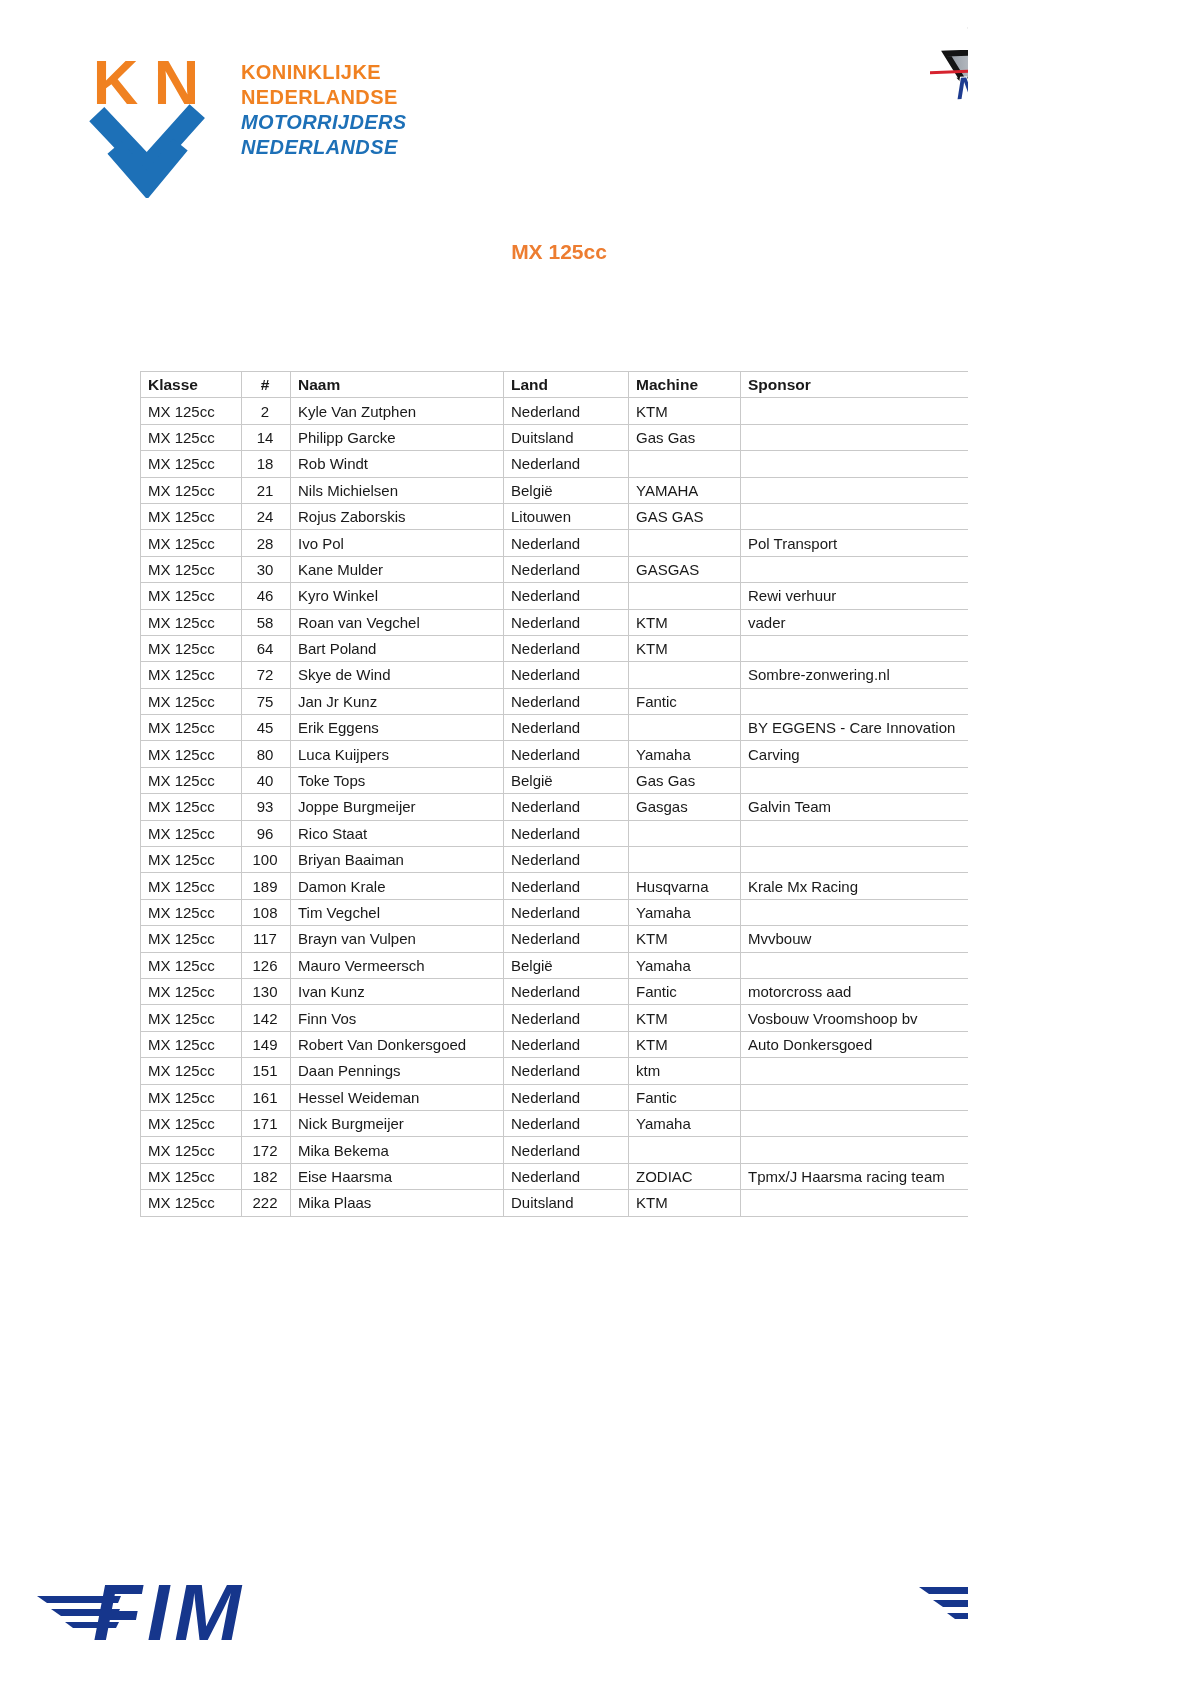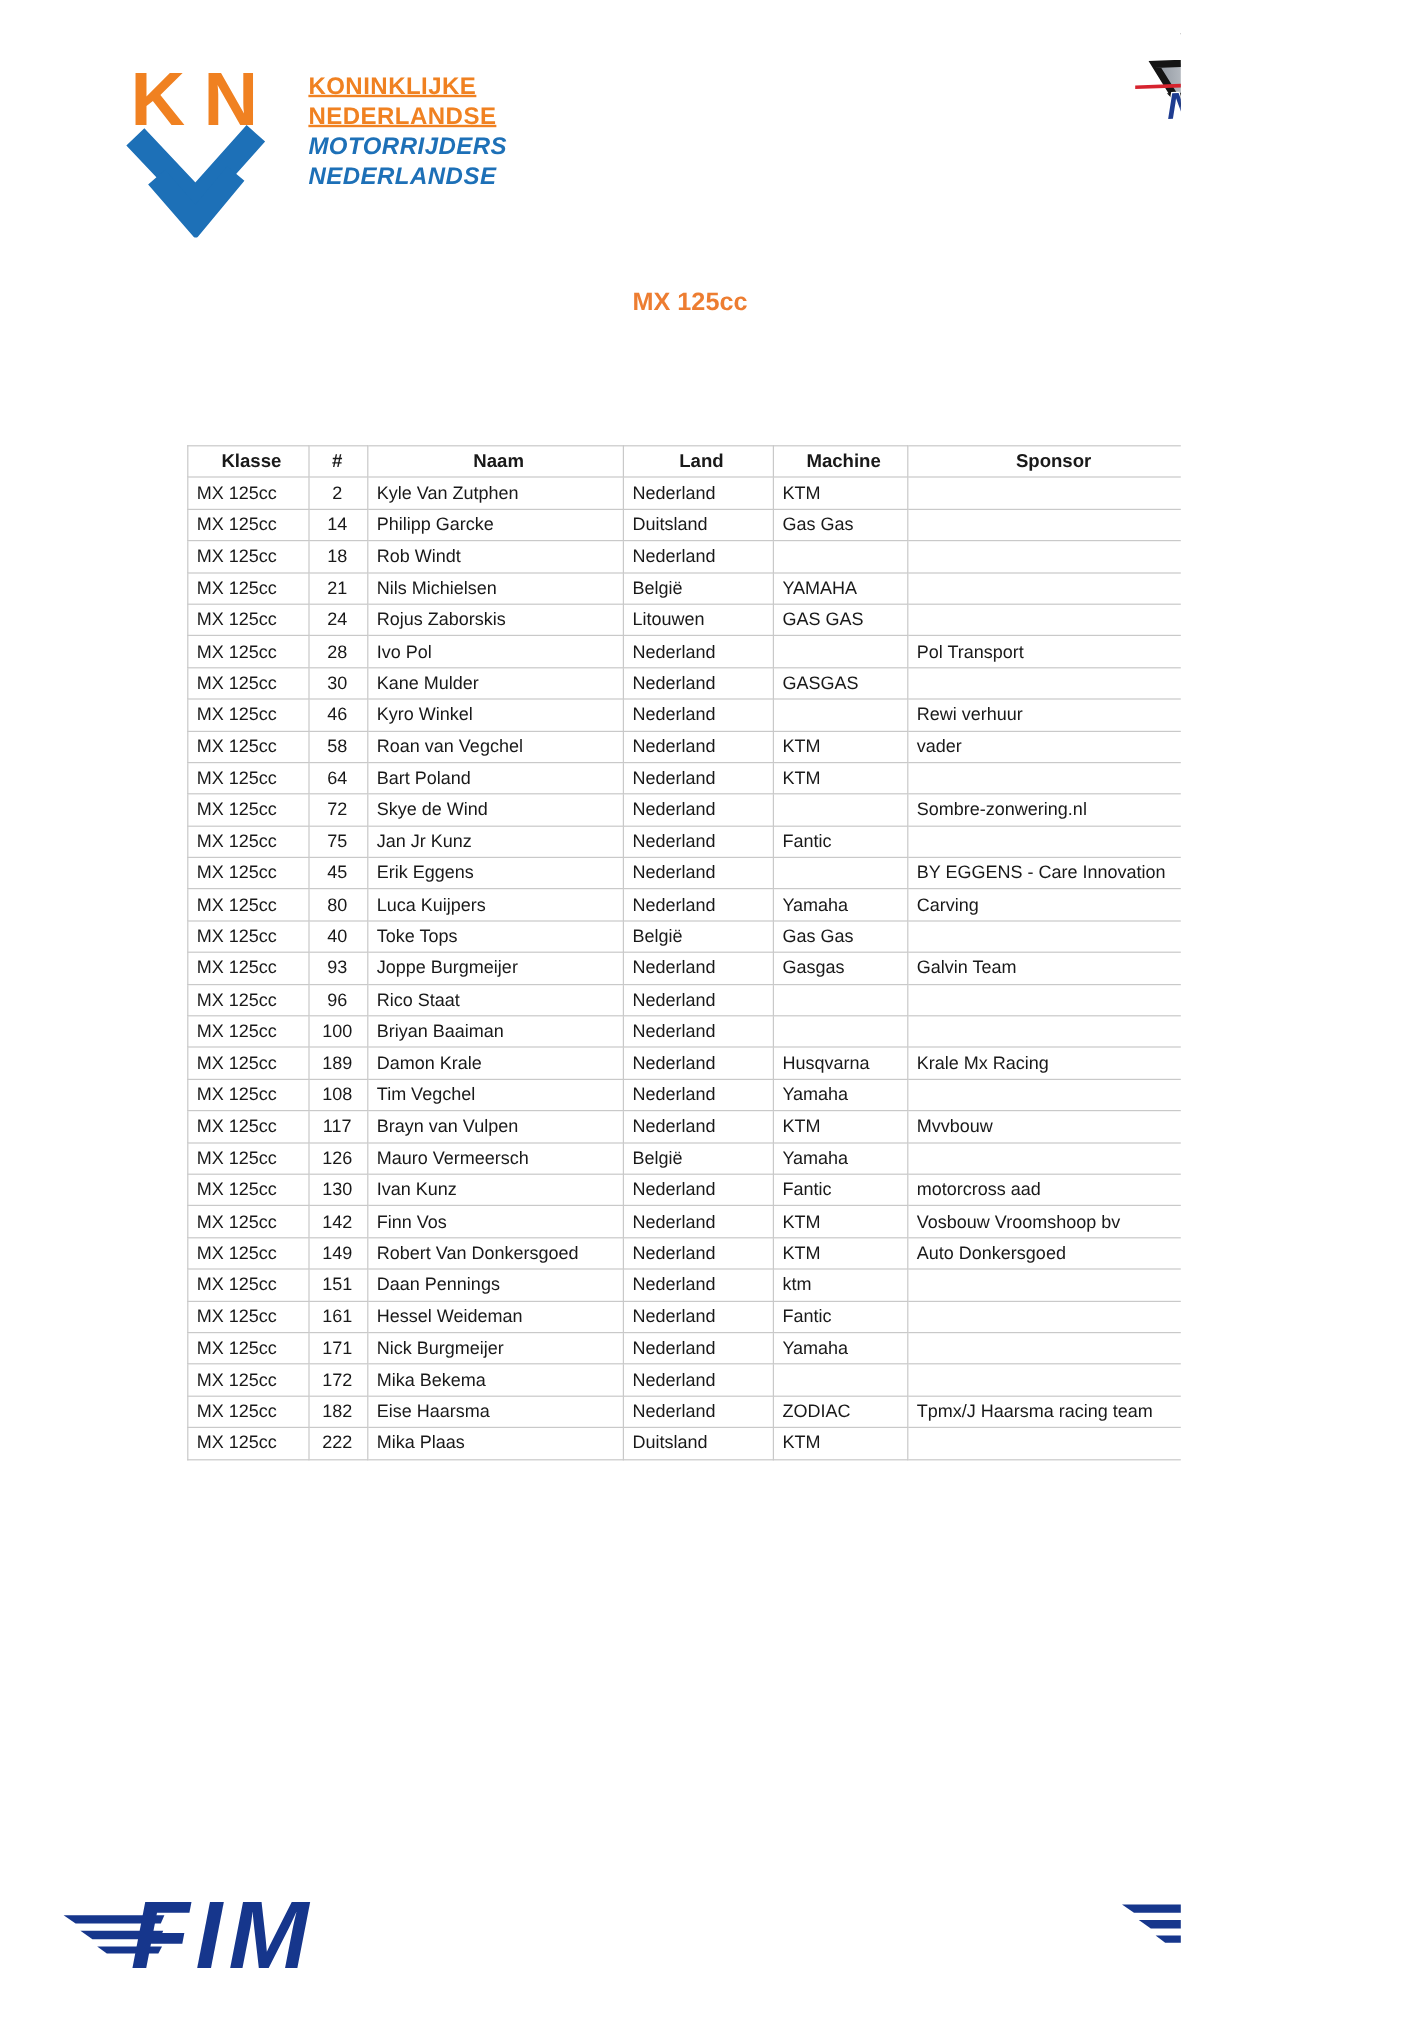--- a/index.html
+++ b/index.html
@@ -3,31 +3,30 @@
 <meta charset="utf-8">
 <style>
   * { margin:0; padding:0; box-sizing:border-box; }
   html,body { background:#ffffff; }
   .page {
     position:relative;
     width:968px; height:1683px;
     background:#ffffff;
     font-family:"Liberation Sans", sans-serif;
     overflow:hidden;
-    margin-left:16px;
   }
 
   
   .knmv { position:absolute; left:83px; top:40px; display:flex; align-items:flex-start; }
   .knmv-shield { width:128px; height:158px; }
   .knmv-text { margin-left:30px; margin-top:20px; }
   .knmv-text div {
     font-weight:bold; font-size:20px; line-height:25px; letter-spacing:0.4px;
   }
-  .knmv-orange { color:#F08121;text-decoration:underline; }
+  .knmv-orange { color:#F08121; }
   .knmv-blue { color:#1D70B7;font-style:italic; }
 
   
   .mxnat { position:absolute; left:930px; top:8px; width:240px; height:185px; }
 
   
   .content { position:absolute; left:140px; top:0; width:838px; }
   .doc-title {
     position:absolute; top:240px; width:838px;
     text-align:center; font-size:21px; font-weight:bold; color:#ED7D31;
@@ -40,21 +39,21 @@
     color:#191919;
   }
   .entry-table th, .entry-table td {
     border:1px solid #C9C9C9;
     height:26.4px;
     padding:0 2px 0 7px;
     font-size:15px;
     white-space:nowrap; overflow:hidden;
     text-align:left; vertical-align:middle;
   }
-  .entry-table th { font-weight:bold; font-size:15.5px;text-align:center; }
+  .entry-table th { font-weight:bold; font-size:15.5px; }
   .entry-table .col-num { text-align:center; padding-left:0; }
 
   
   .fim-left  { position:absolute; left:35px;  top:1558px; width:210px; height:95px; }
   .fim-right { position:absolute; left:915px; top:1551px; width:212px; height:114px; }
 
   .logo-block { line-height:0; }
 </style>
 </head>
 <body>

